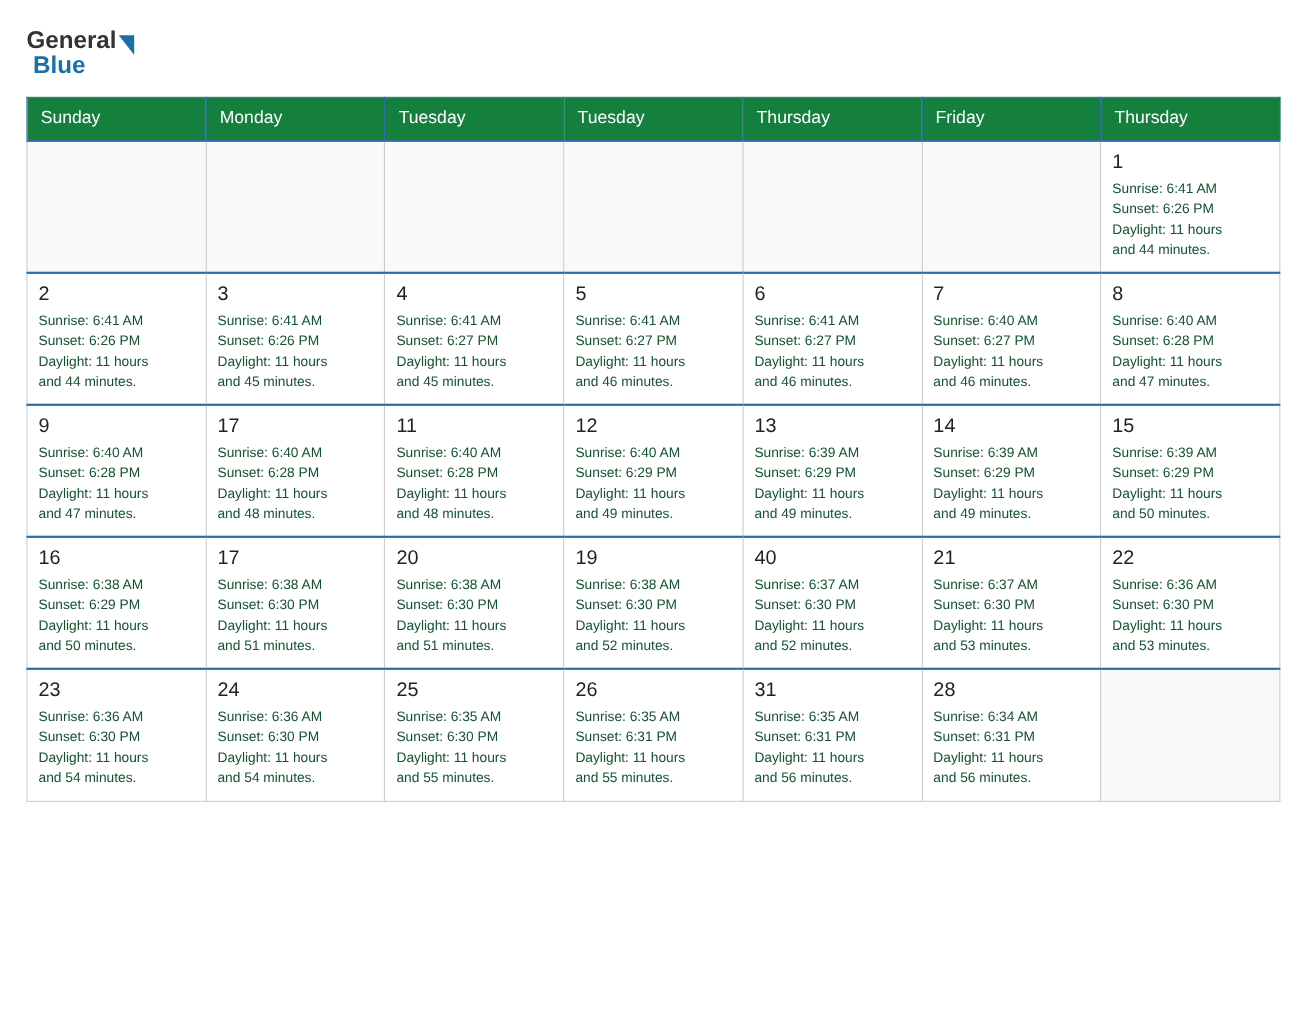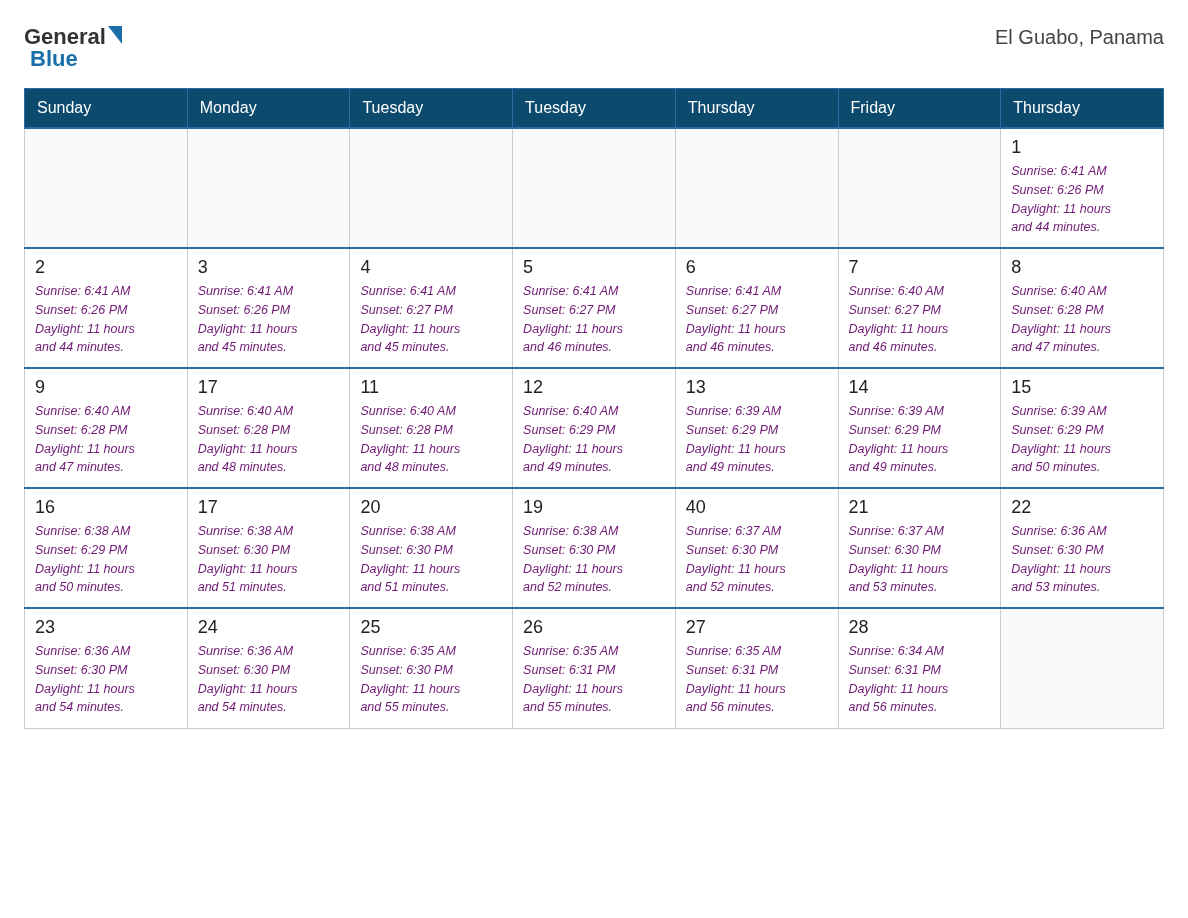--- a/index.html
+++ b/index.html
@@ -53,21 +53,21 @@
     .location {
       font-size: 20px;
       color: #444;
       margin-top: 2px;
     }
     .calendar {
       width: 100%;
       border-collapse: collapse;
     }
     .calendar th {
-      background-color: #0c4a6e;
+      background-color: #15803d;
       color: #fff;
       text-align: left;
       padding: 10px 12px;
       font-size: 16px;
       font-weight: normal;
       border: 1px solid #2e6da4;
     }
     .calendar td {
       vertical-align: top;
       border: 1px solid #ccc;
@@ -84,30 +84,29 @@
     }
     .day-number {
       font-size: 18px;
       font-weight: normal;
       color: #222;
       display: block;
       margin-bottom: 4px;
     }
     .day-info {
       font-size: 12.5px;
-      color: #701a75;
+      color: #14532d;
       line-height: 1.5;
-      font-style: italic;
     }
     .empty-cell {
       background: #f9f9f9;
     }
     .logo-combined {
       display: flex;
-      align-items: flex-start;
+      align-items: flex-end;
     }
     .logo-bottom-row {
       display: flex;
       align-items: center;
       margin-top: -4px;
       padding-left: 4px;
       text-align: center;
     }
   </style>
 </head>
@@ -117,21 +116,20 @@
   <div class="logo">
     <div class="logo-combined">
       <span class="logo-general">General</span>
       <div class="logo-arrow"></div>
     </div>
     <div class="logo-bottom-row">
       <span class="logo-blue">Blue</span>
     </div>
   </div>
   <div class="title-section">
-    <div class="location">El Guabo, Panama</div>
   </div>
 </div>
 
 <table class="calendar">
   <thead>
     <tr>
     <th>Sunday</th>
         <th>Monday</th>
         <th>Tuesday</th>
         <th>Tuesday</th>
@@ -332,21 +330,21 @@
 and 55 minutes.</div>
         </td>
         <td>
           <span class="day-number">26</span>
           <div class="day-info" style="white-space: pre-line;">Sunrise: 6:35 AM
 Sunset: 6:31 PM
 Daylight: 11 hours
 and 55 minutes.</div>
         </td>
         <td>
-          <span class="day-number">27</span>
+          <span class="day-number">31</span>
           <div class="day-info" style="white-space: pre-line;">Sunrise: 6:35 AM
 Sunset: 6:31 PM
 Daylight: 11 hours
 and 56 minutes.</div>
         </td>
         <td>
           <span class="day-number">28</span>
           <div class="day-info" style="white-space: pre-line;">Sunrise: 6:34 AM
 Sunset: 6:31 PM
 Daylight: 11 hours

